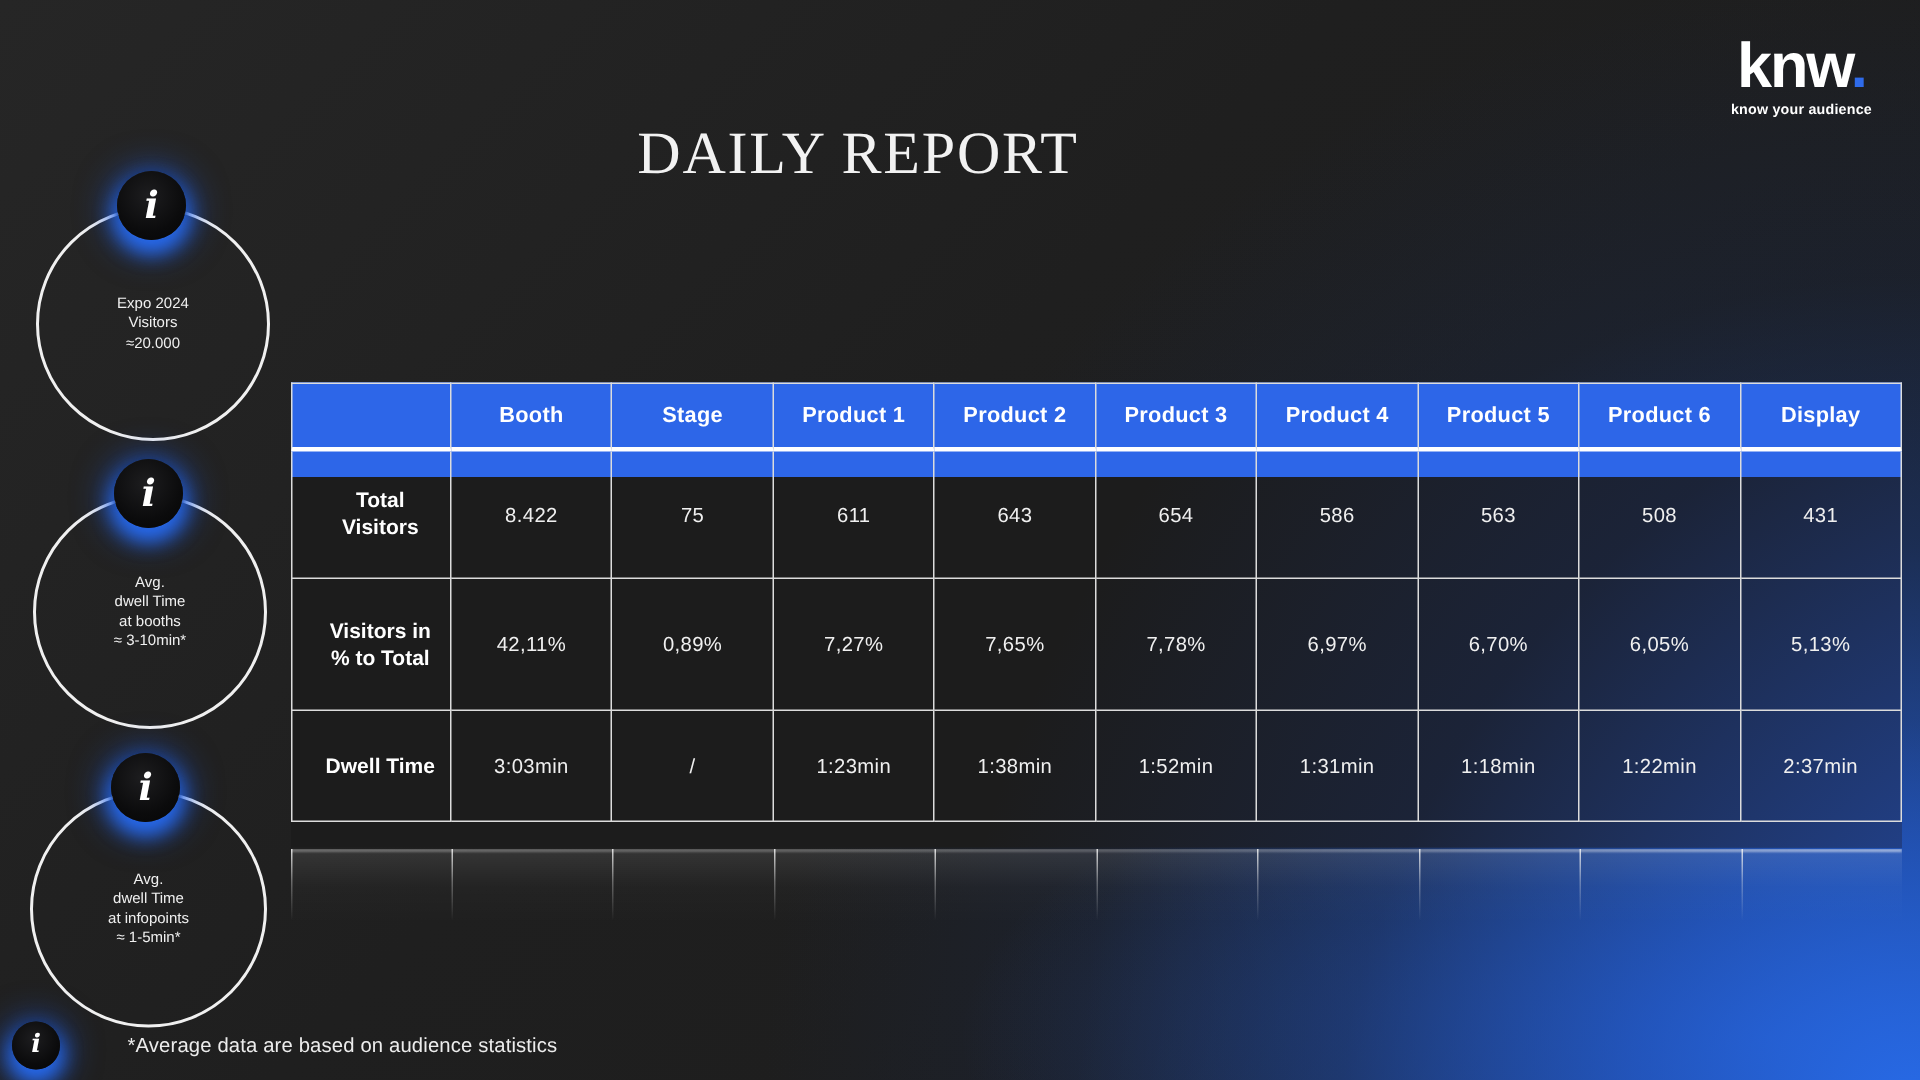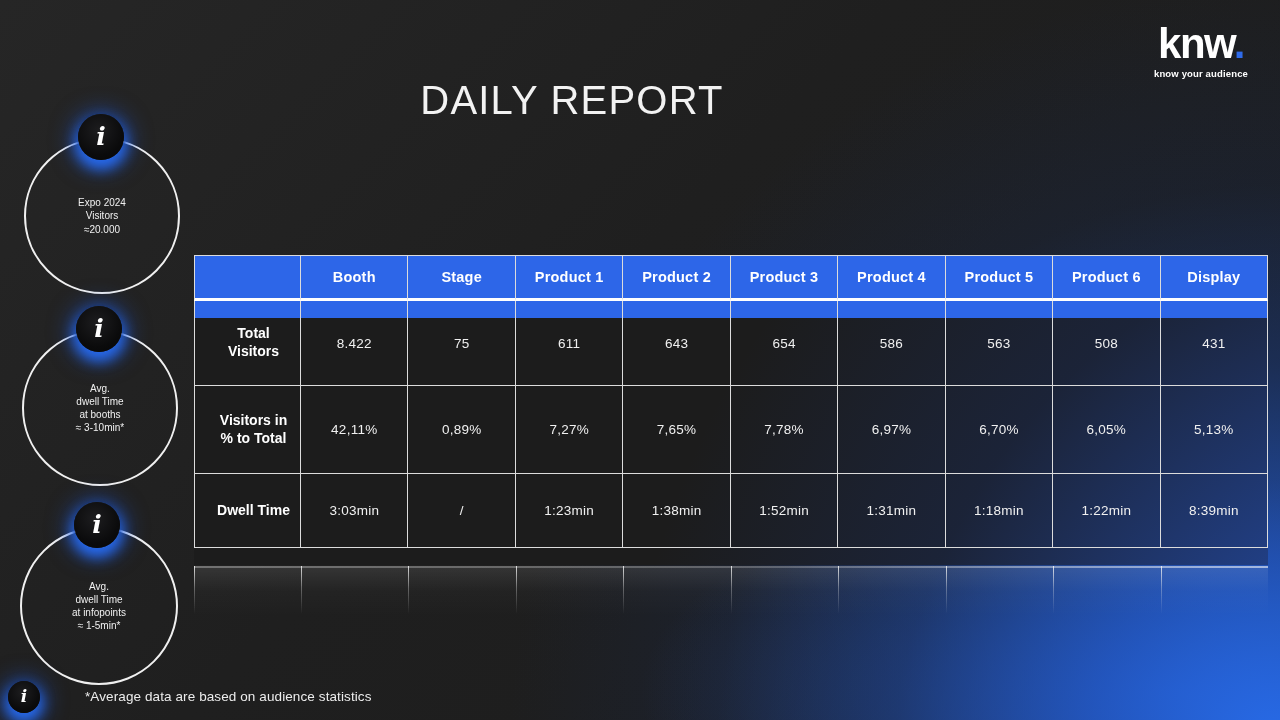--- a/index.html
+++ b/index.html
@@ -32,20 +32,21 @@
   .page-title {
     position: absolute;
     top: 78px;
     left: 0;
     width: 1144px;
     text-align: center;
     font-size: 40px;
     font-weight: 400;
     letter-spacing: 1.2px;
     color: #f2f2f2;
+    font-family: Liberation Serif, serif;
   }
 
   .logo {
     position: absolute;
     top: 24px;
     right: 32px;
     text-align: center;
     line-height: 1;
   }
   .logo-mark {
@@ -378,19 +379,19 @@
           <tr class="r3">
             <th>Dwell Time</th>
             <td>3:03min</td>
             <td>/</td>
             <td>1:23min</td>
             <td>1:38min</td>
             <td>1:52min</td>
             <td>1:31min</td>
             <td>1:18min</td>
             <td>1:22min</td>
-            <td>8:39min</td>
+            <td>2:37min</td>
           </tr>
         </tbody>
     </table>
   </div>
 
 </div>
 
 </body></html>

